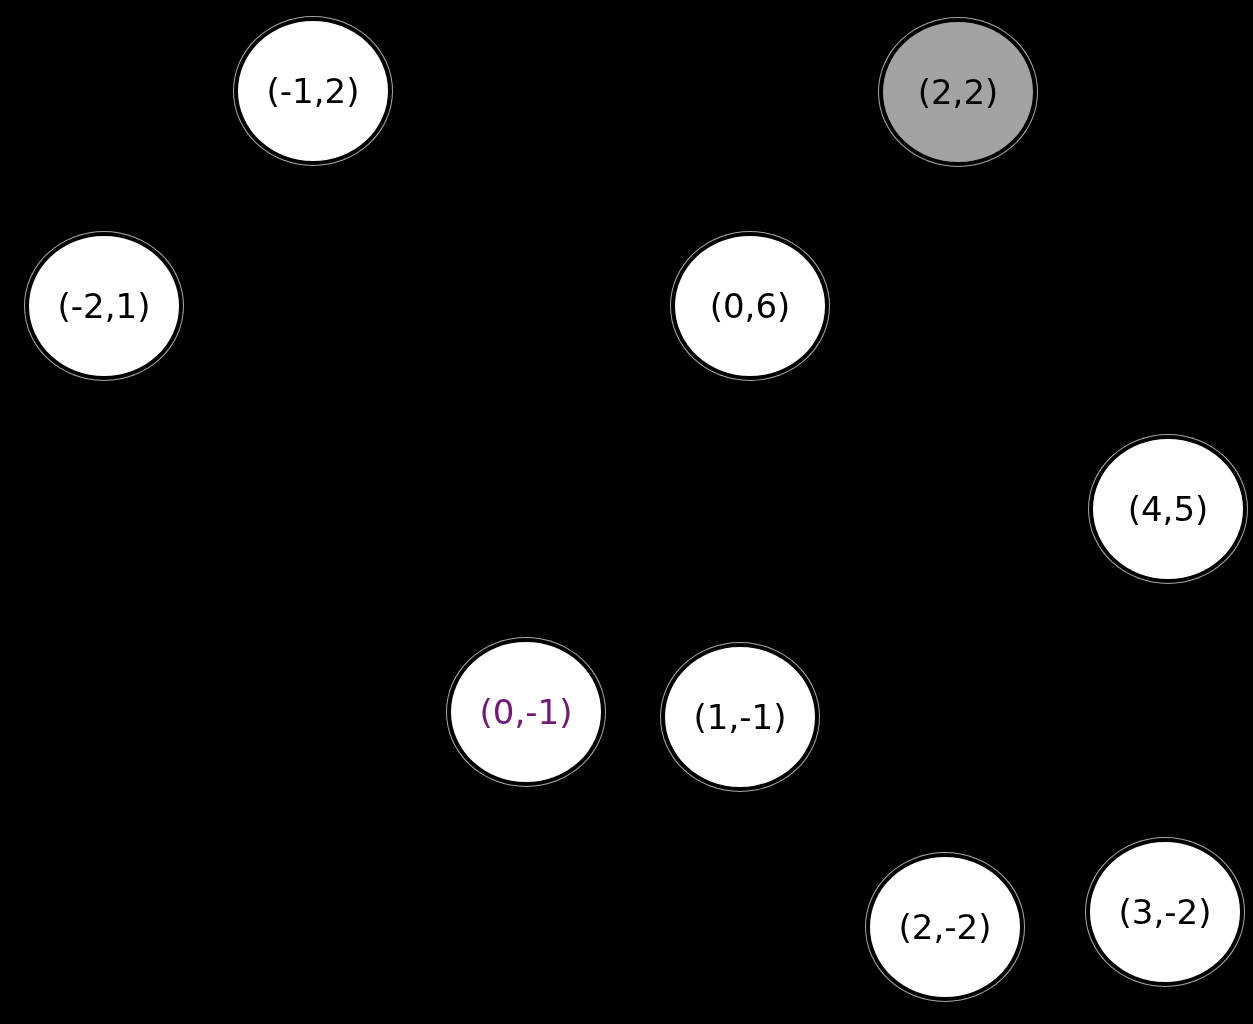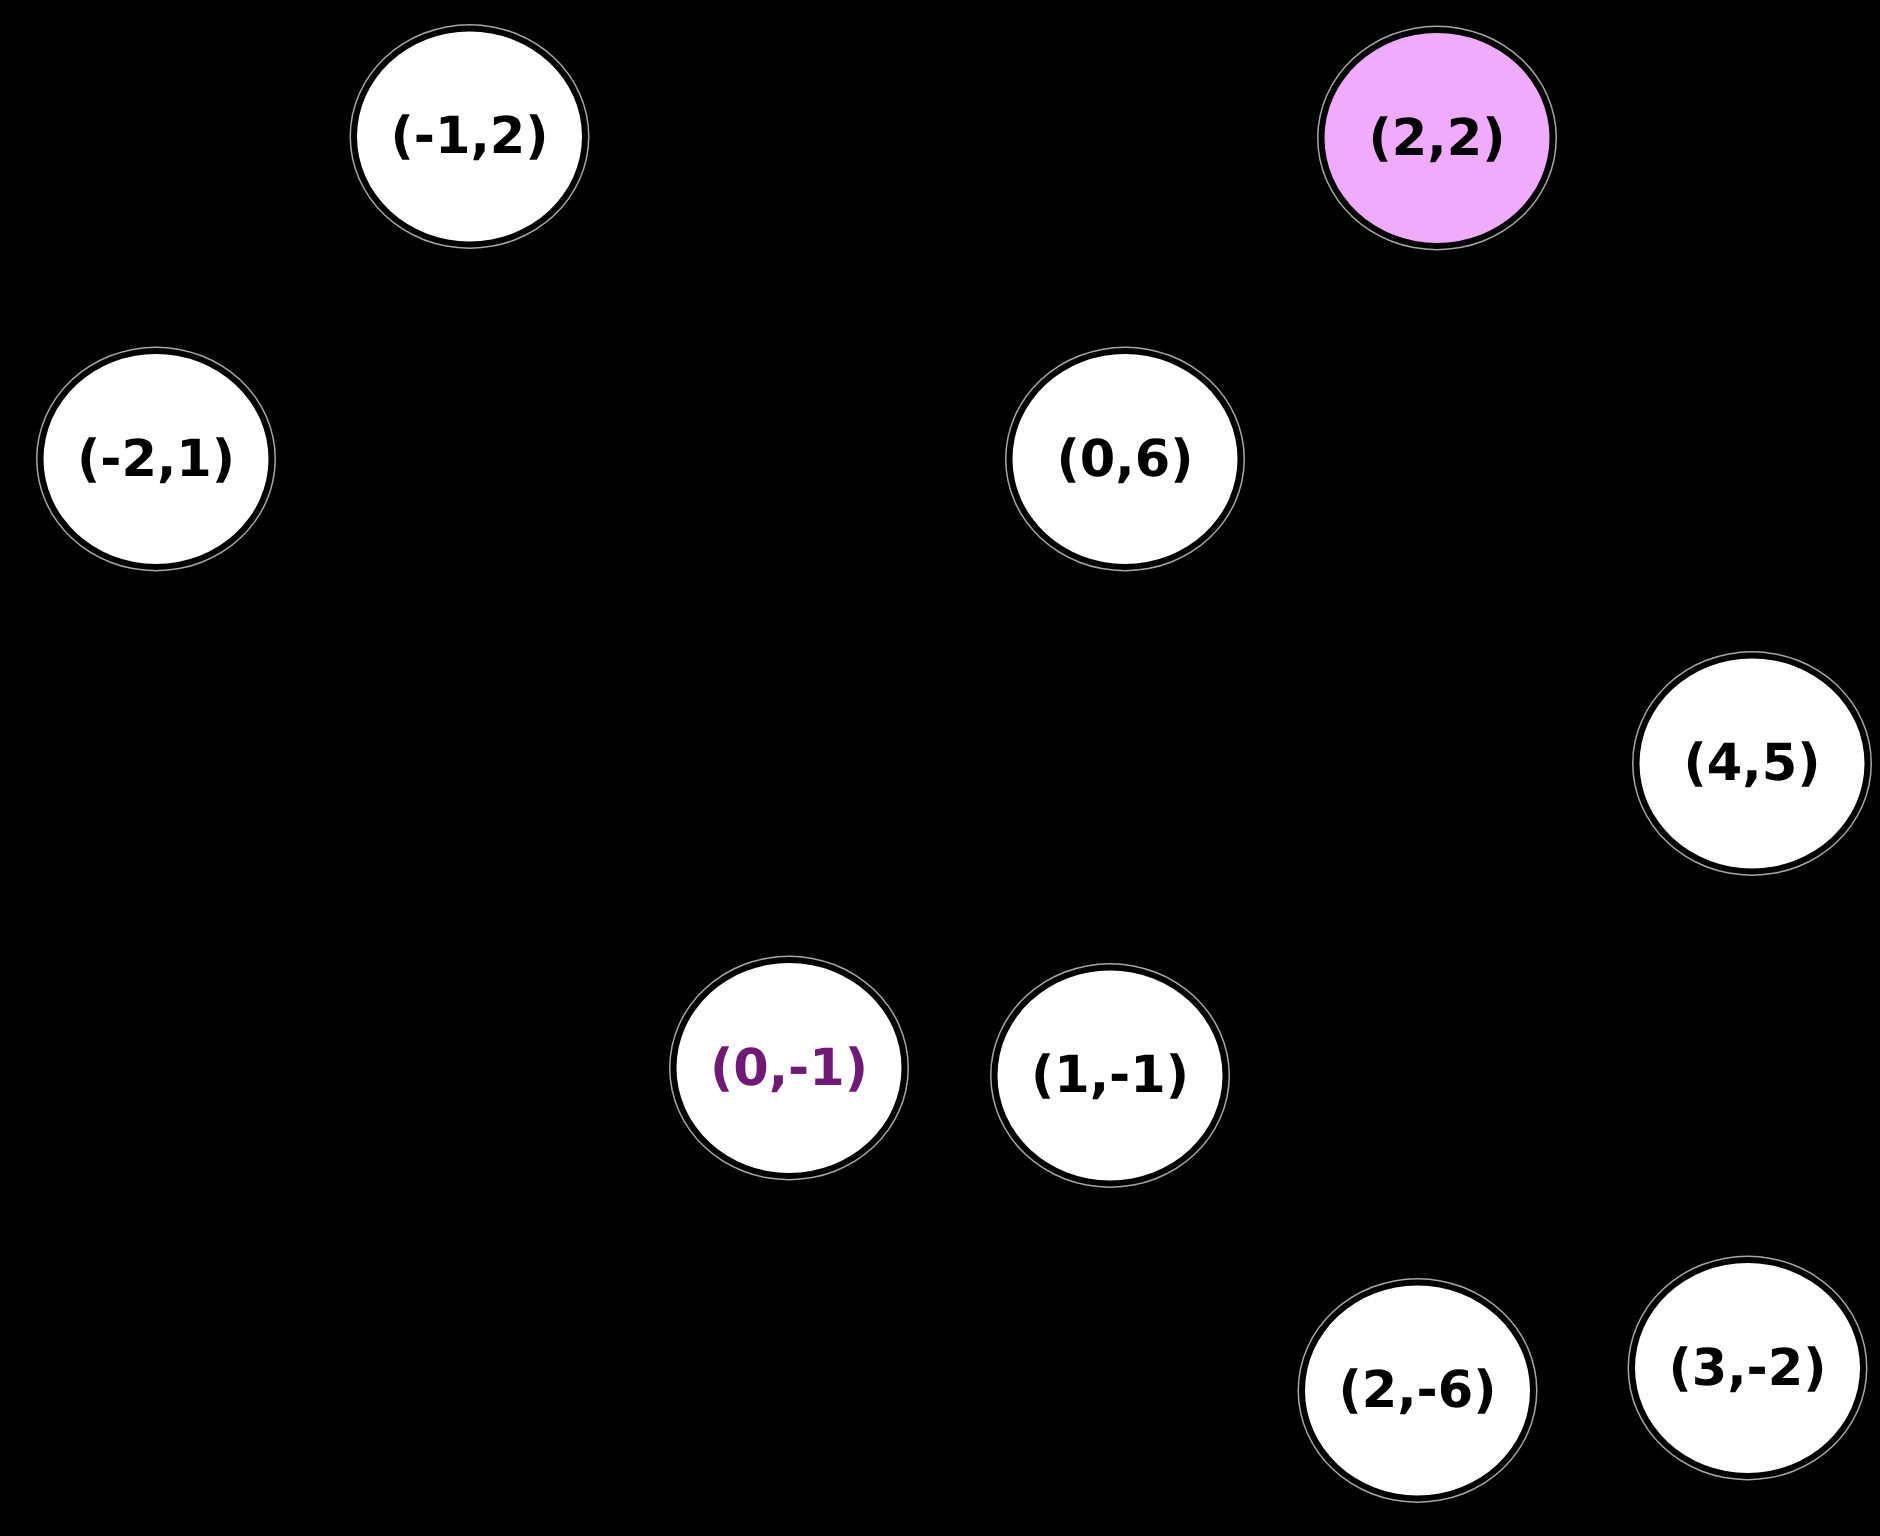--- a/index.html
+++ b/index.html
@@ -26,33 +26,32 @@
     box-shadow: 0 0 0 1px rgba(255,255,255,0.65);
     display: flex;
     align-items: center;
     justify-content: center;
   }
   .node-label {
     color: #000000;
     font-size: 34px;
     line-height: 1;
     white-space: nowrap;
-    font-weight: bold;
   }
 </style>
 </head>
 <body>
 
 <div class="canvas">
 
     <div class="node" style="width: 158px; height: 148px; left: 234px; top: 17px; background: rgb(255, 255, 255); border-color: rgb(0, 0, 0);">
       <span class="node-label" style="color: rgb(0, 0, 0);">(-1,2)</span>
     </div>
 
-    <div class="node" style="width: 158px; height: 148px; left: 879px; top: 18px; background: #f0abfc; border-color: rgb(0, 0, 0);">
+    <div class="node" style="width: 158px; height: 148px; left: 879px; top: 18px; background: #a3a3a3; border-color: rgb(0, 0, 0);">
       <span class="node-label" style="color: rgb(0, 0, 0);">(2,2)</span>
     </div>
 
     <div class="node" style="width: 158px; height: 148px; left: 25px; top: 232px; background: rgb(255, 255, 255); border-color: rgb(0, 0, 0);">
       <span class="node-label" style="color: #000000;">(-2,1)</span>
     </div>
 
     <div class="node" style="width: 158px; height: 148px; left: 671px; top: 232px; background: rgb(255, 255, 255); border-color: rgb(0, 0, 0);">
       <span class="node-label" style="color: rgb(0, 0, 0);">(0,6)</span>
     </div>
@@ -64,19 +63,19 @@
 
     <div class="node" style="width: 158px; height: 148px; left: 447px; top: 638px; background: rgb(255, 255, 255); border-color: rgb(0, 0, 0);">
       <span class="node-label" style="color: #701a75;">(0,-1)</span>
     </div>
 
     <div class="node" style="width: 158px; height: 148px; left: 661px; top: 643px; background: rgb(255, 255, 255); border-color: rgb(0, 0, 0);">
       <span class="node-label" style="color: rgb(0, 0, 0);">(1,-1)</span>
     </div>
 
     <div class="node" style="width: 158px; height: 148px; left: 866px; top: 853px; background: rgb(255, 255, 255); border-color: rgb(0, 0, 0);">
-      <span class="node-label" style="color: rgb(0, 0, 0);">(2,-6)</span>
+      <span class="node-label" style="color: rgb(0, 0, 0);">(2,-2)</span>
     </div>
 
     <div class="node" style="width: 158px; height: 148px; left: 1086px; top: 838px; background: rgb(255, 255, 255); border-color: rgb(0, 0, 0);">
       <span class="node-label" style="color: rgb(0, 0, 0);">(3,-2)</span>
     </div>
   </div>
 
 </body></html>

